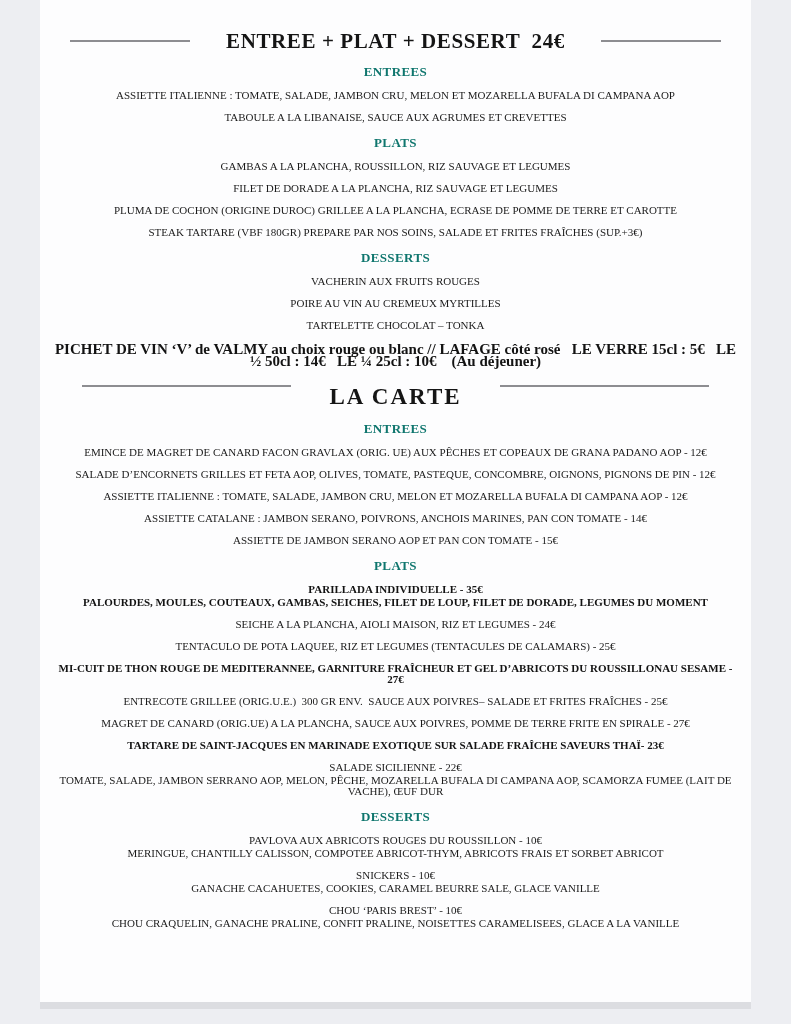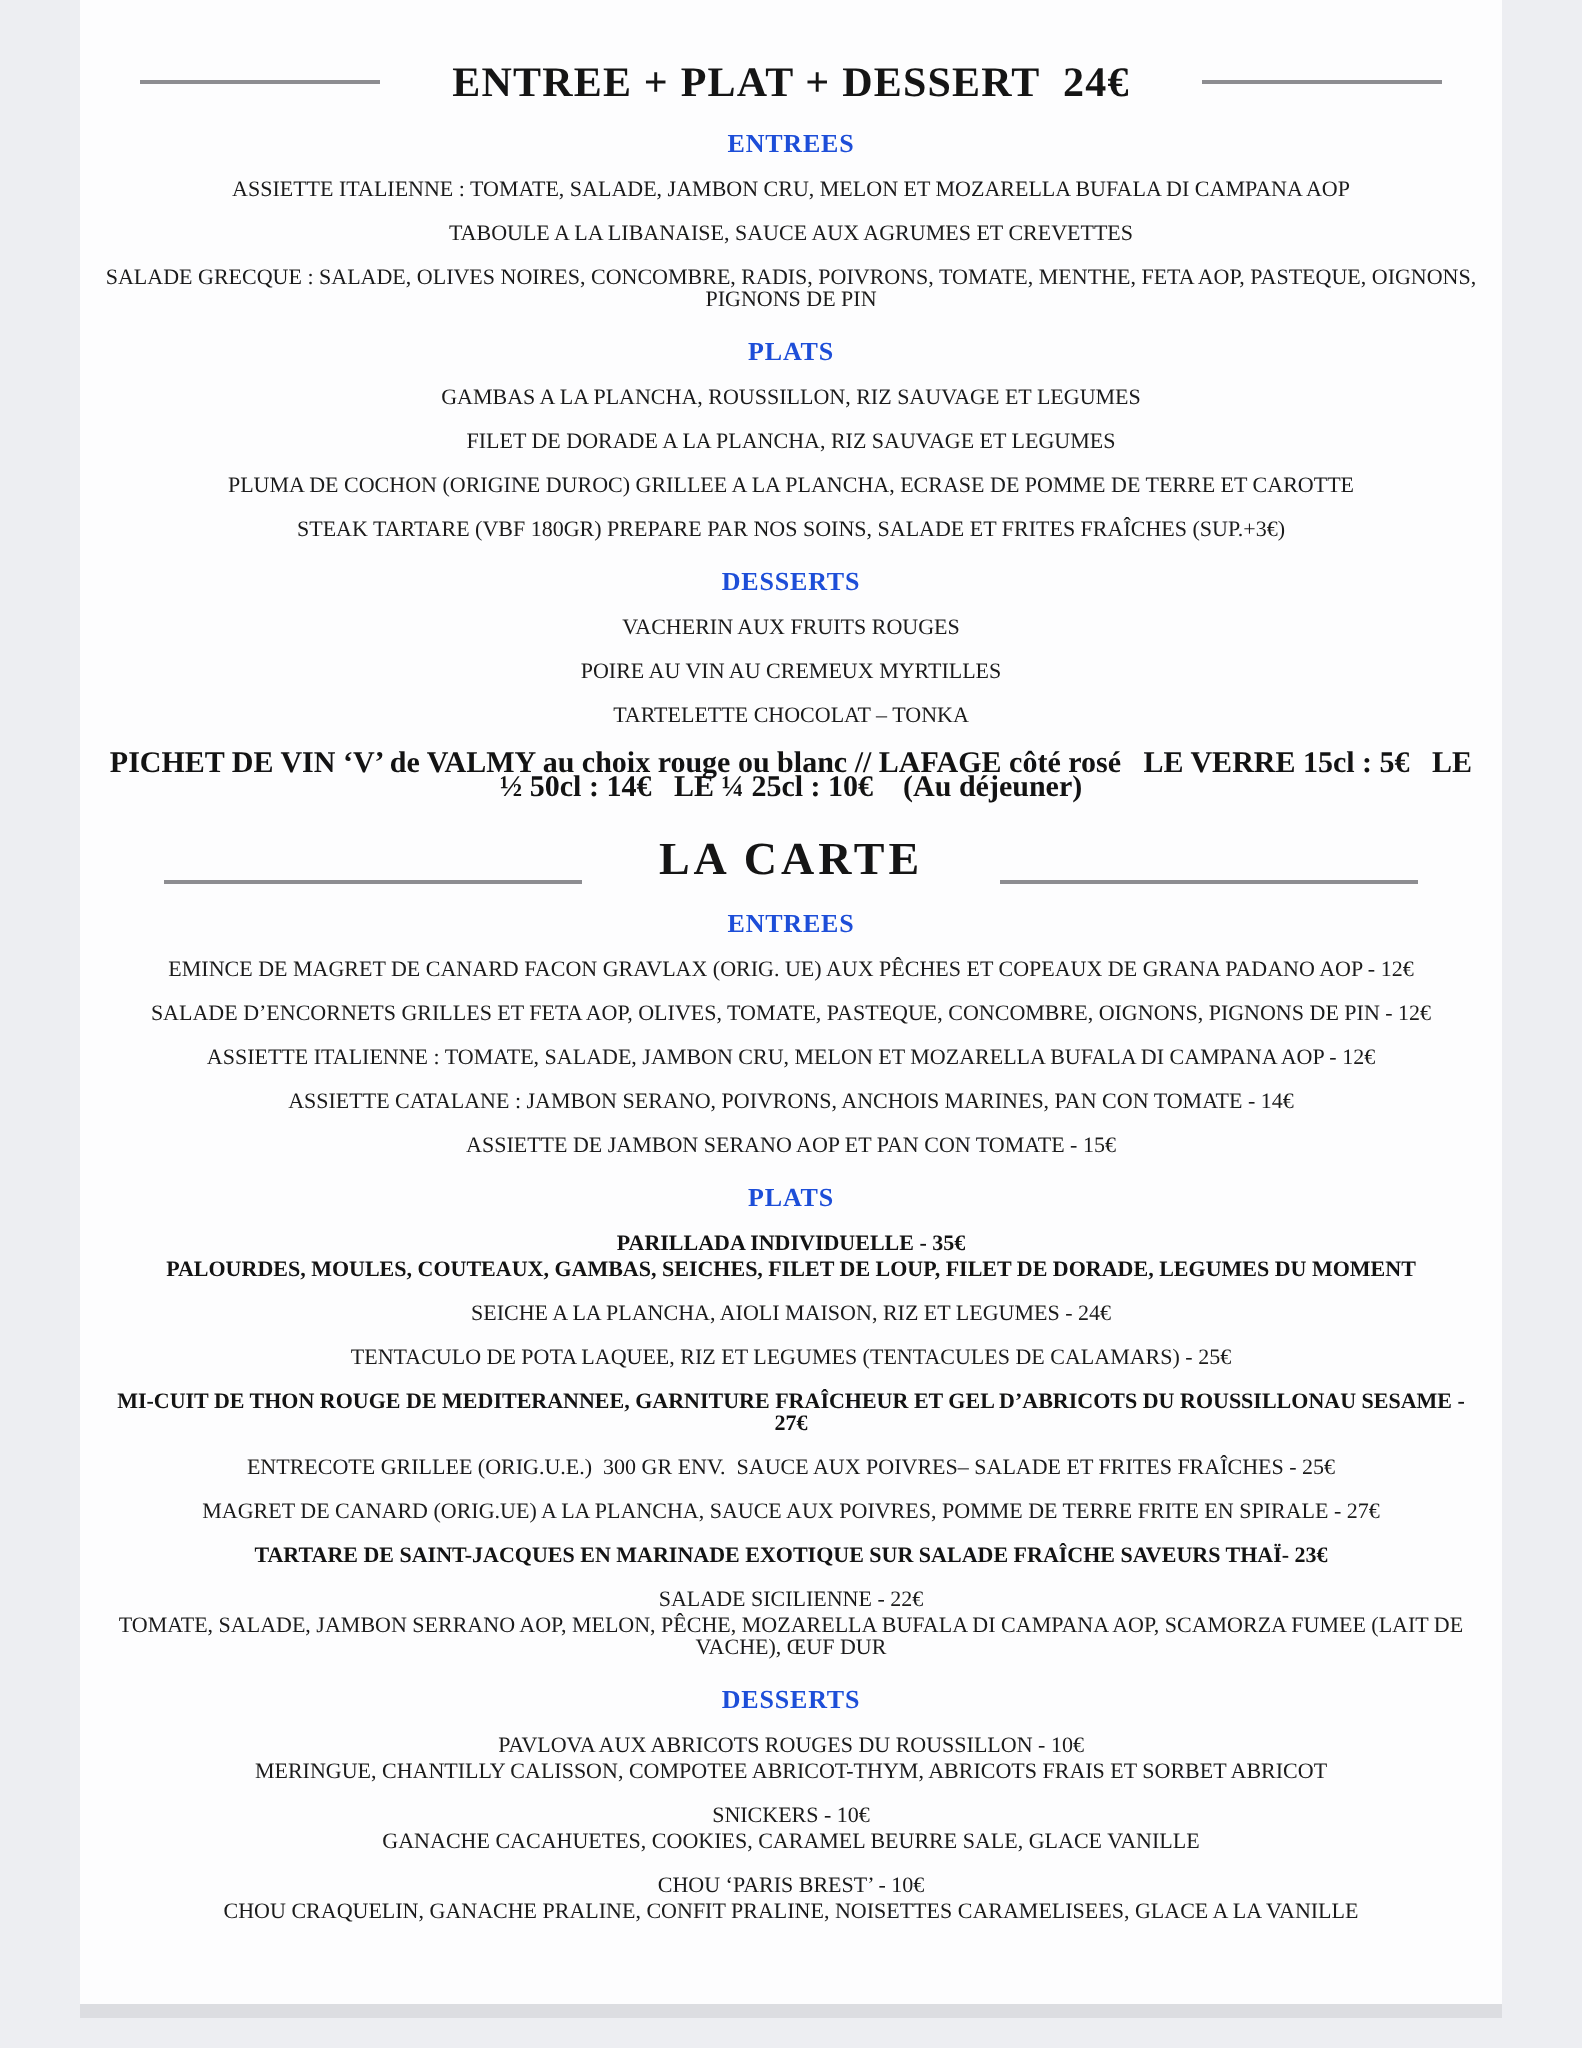--- a/index.html
+++ b/index.html
@@ -53,21 +53,21 @@
   .hdr h1 {
     margin:0;
     font-size:21px;
     line-height:22px;
     font-weight:bold;
     letter-spacing:0.6px;
     color:#151515;
   }
   .hdr-carte {
     display:flex;
-    align-items:flex-end;
+    align-items:flex-start;
     gap:38px;
     padding:0 30px;
     margin:18px 0 6px 0;
   }
   .hdr-carte .rule { flex:1 1 auto; }
   .hdr-carte h1 {
     margin:0;
     font-size:23px;
     line-height:24px;
     font-weight:bold;
@@ -82,21 +82,21 @@
     font-weight:bold;
     letter-spacing:0.5px;
     color:#98989c;
   }
   h2.section {
     margin:13px 0 11px 0;
     font-size:13px;
     line-height:14px;
     font-weight:bold;
     letter-spacing:0.4px;
-    color:#1d4ed8;
+    color:#0f766e;
   }
   .item {
     margin:11px 0;
     font-size:11px;
     line-height:11px;
     font-weight:normal;
     color:#1b1b1b;
   }
   .b { font-weight:bold; color:#131313; }
   .wine {
@@ -117,21 +117,20 @@
 
     <div class="hdr">
       <span class="rule"></span>
       <h1>ENTREE + PLAT + DESSERT  24€</h1>
       <span class="rule"></span>
     </div>
 
     <h2 class="section">ENTREES</h2>
     <p class="item">ASSIETTE ITALIENNE : TOMATE, SALADE, JAMBON CRU, MELON ET MOZARELLA BUFALA DI CAMPANA AOP</p>
     <p class="item">TABOULE A LA LIBANAISE, SAUCE AUX AGRUMES ET CREVETTES</p>
-    <p class="item">SALADE GRECQUE : SALADE, OLIVES NOIRES, CONCOMBRE, RADIS, POIVRONS, TOMATE, MENTHE, FETA AOP, PASTEQUE, OIGNONS, PIGNONS DE PIN</p>
 
     <h2 class="section">PLATS</h2>
     <p class="item">GAMBAS A LA PLANCHA, ROUSSILLON, RIZ SAUVAGE ET LEGUMES</p>
     <p class="item">FILET DE DORADE A LA PLANCHA, RIZ SAUVAGE ET LEGUMES</p>
     <p class="item">PLUMA DE COCHON (ORIGINE DUROC) GRILLEE A LA PLANCHA, ECRASE DE POMME DE TERRE ET CAROTTE</p>
     <p class="item">STEAK TARTARE (VBF 180GR) PREPARE PAR NOS SOINS, SALADE ET FRITES FRAÎCHES (SUP.+3€)</p>
 
     <h2 class="section">DESSERTS</h2>
     <p class="item">VACHERIN AUX FRUITS ROUGES</p>
     <p class="item">POIRE AU VIN AU CREMEUX MYRTILLES</p>

